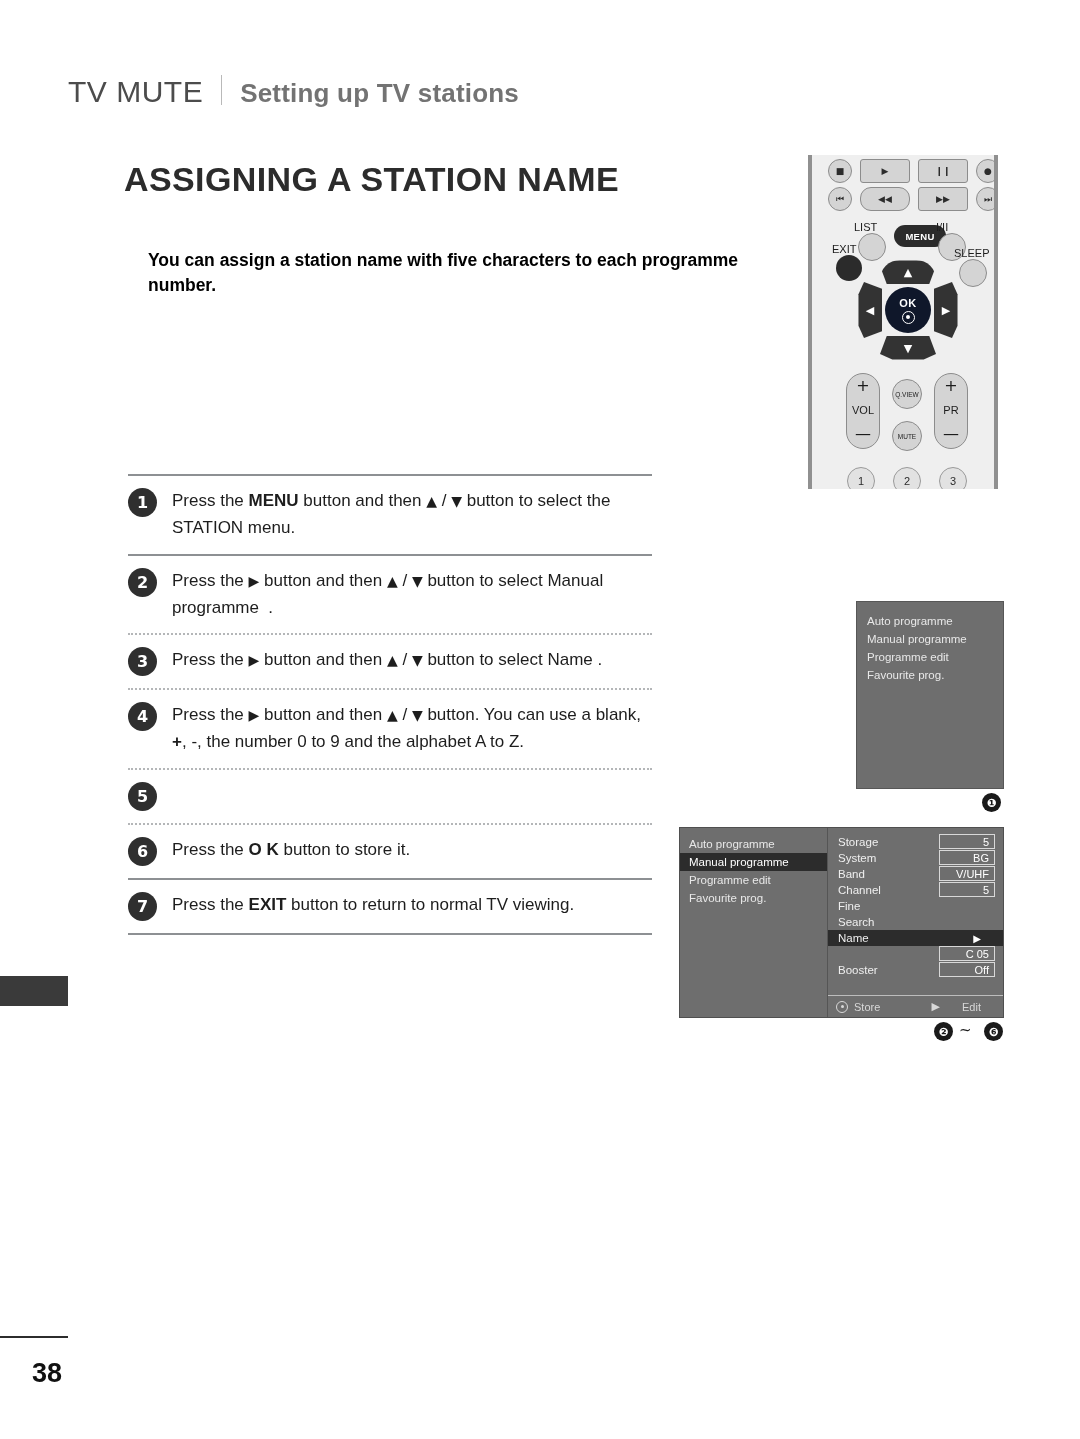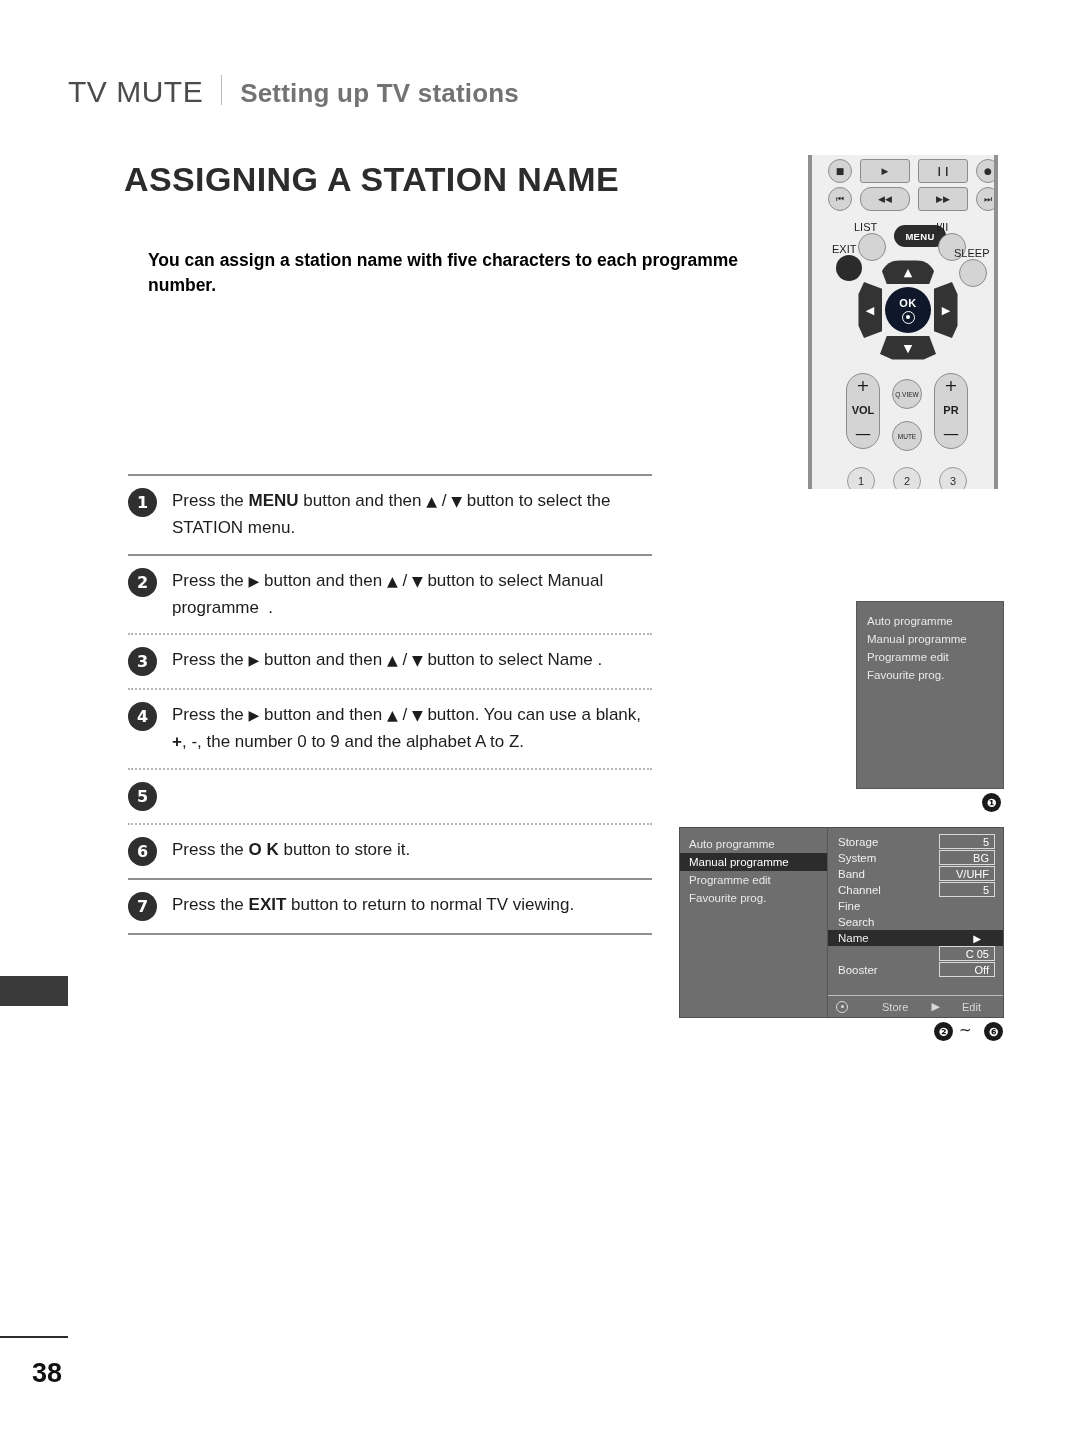--- a/index.html
+++ b/index.html
@@ -268,21 +268,21 @@
     width: 34px; height: 76px;
     border-radius: 17px;
     background: #d4d4d4;
     border: 1px solid #8c8c8c;
     display: flex; flex-direction: column;
     align-items: center; justify-content: space-between;
     padding: 4px 0 6px;
     box-sizing: border-box;
   }
   .rc-vpill .pm { font-size: 16px; color: #1c1c1c; line-height: 1; font-family: "DejaVu Sans", sans-serif; }
-  .rc-vpill .nm { font-size: 11px; color: #1c1c1c; font-weight: 700; }
+  .rc-vpill .nm { font-size: 11px; color: #1c1c1c; font-weight: 400; }
   .rc-small-round {
     position: absolute;
     width: 28px; height: 28px; border-radius: 50%;
     background: #d4d4d4; border: 1px solid #8c8c8c;
     display: flex; align-items: center; justify-content: center;
     font-size: 6.5px; color: #1c1c1c;
   }
   .rc-num {
     position: absolute;
     width: 26px; height: 26px; border-radius: 50%;
@@ -392,21 +392,20 @@
     left: 0; bottom: 0;
     width: 100%;
     height: 22px;
     border-top: 1px solid #bdbdbd;
     display: flex;
     align-items: center;
     color: #d8d8d8;
     font-size: 11px;
     box-sizing: border-box;
     padding-left: 8px;
-    gap: 28px;
   }
   #osd-two-footer .store-dot {
     width: 10px; height: 10px; border-radius: 50%;
     border: 1.5px solid #d8d8d8; margin-right: 6px;
     display: flex; align-items: center; justify-content: center;
   }
   #osd-two-footer .store-dot i { width:3px;height:3px;border-radius:50%;background:#d8d8d8;display:block;}
   #osd-two-footer .edit-grp {
     position: absolute; right: 22px;
     display: flex; align-items: center; gap: 22px;

